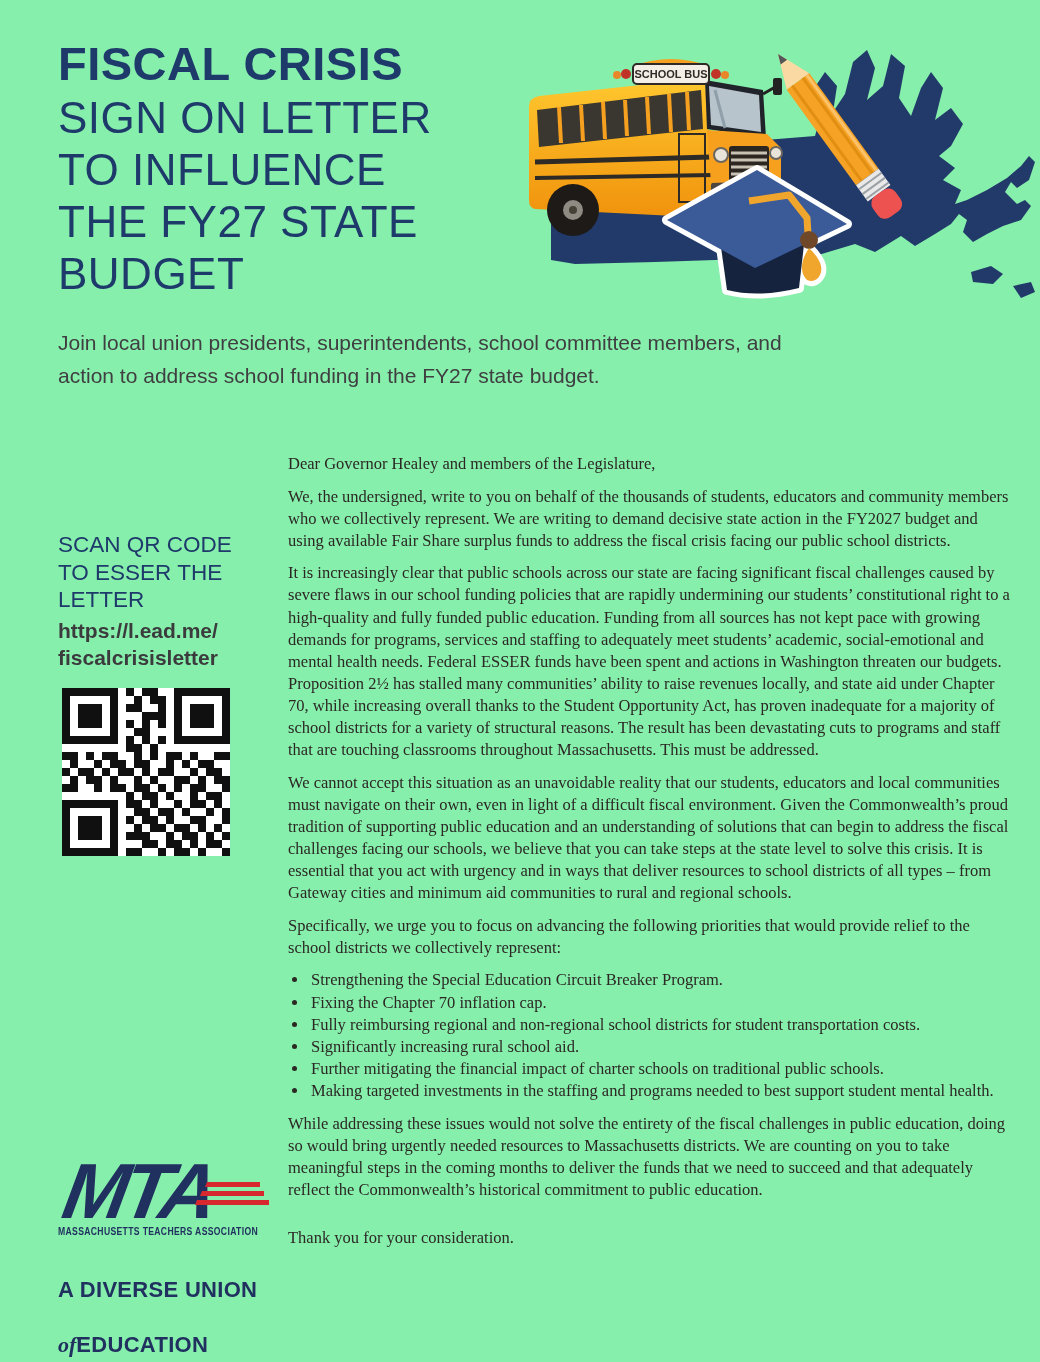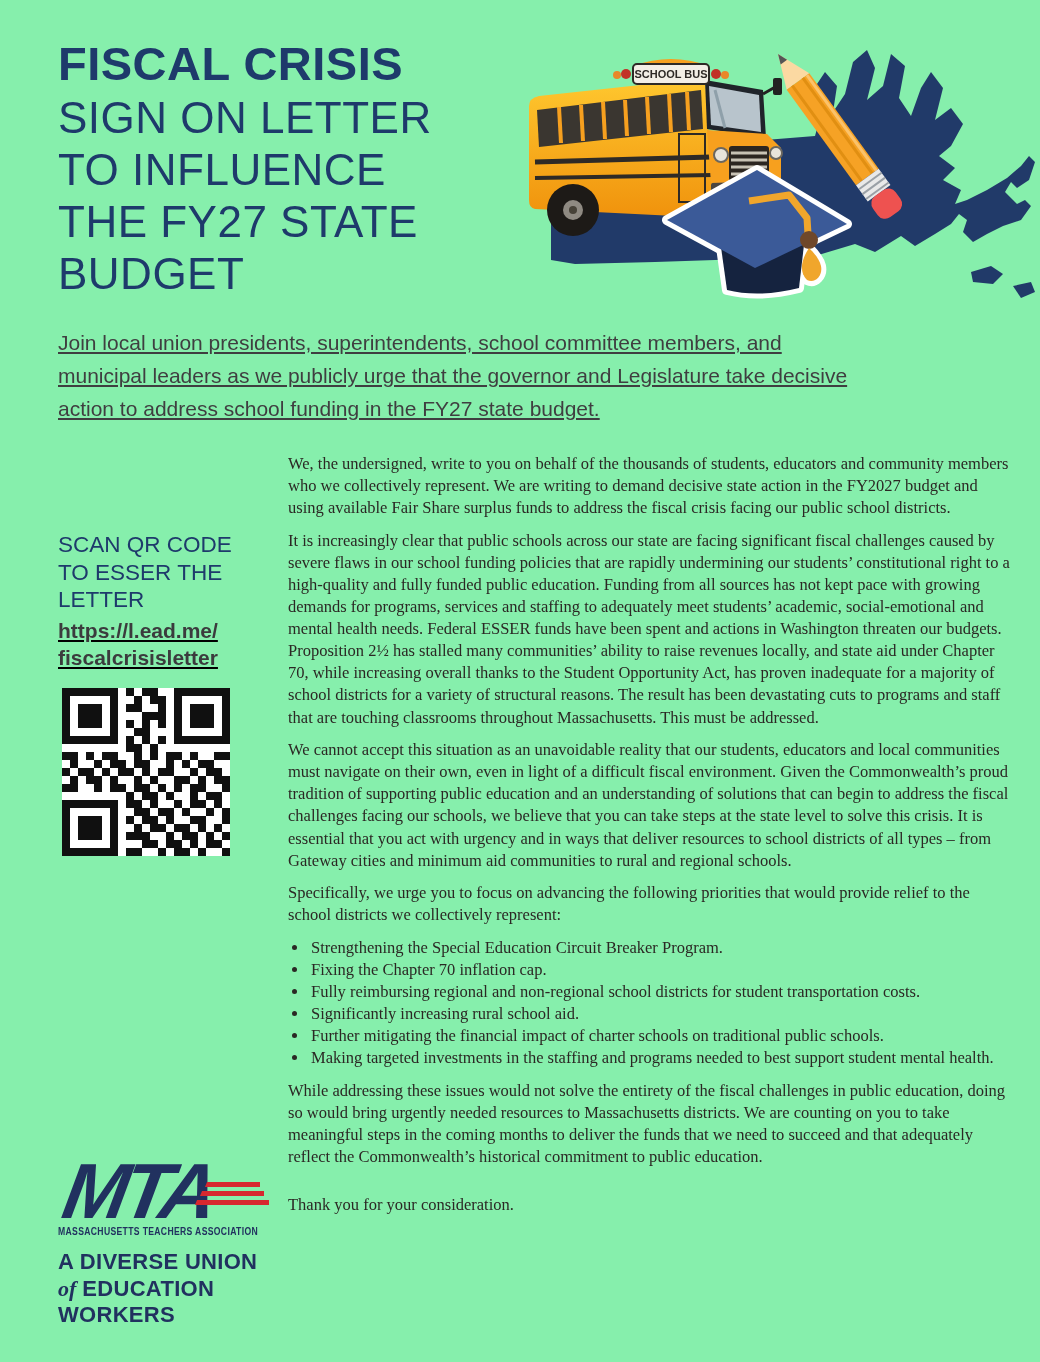--- a/index.html
+++ b/index.html
@@ -5,40 +5,40 @@
   html,body{margin:0;padding:0;background:#fff;}
   .page{position:relative;width:1040px;height:1362px;background:#86efac;overflow:hidden;
         font-family:"Liberation Sans",sans-serif;}
   
   .title-block{position:absolute;left:58px;top:36px;color:#1e3a6b;}
   .title-main{font-size:47px;font-weight:800;letter-spacing:.5px;line-height:56px;margin:0;}
   .title-sub div{font-size:44px;font-weight:400;letter-spacing:.5px;line-height:52px;}
   .hero-art{position:absolute;left:515px;top:28px;width:522px;height:296px;}
   
   .intro{position:absolute;left:58px;top:326px;width:920px;color:#3f3e40;
-         font-size:21px;line-height:33px;font-weight:400;text-decoration:underline;}
+         font-size:21px;line-height:33px;font-weight:400;}
   
   .sidebar{position:absolute;left:58px;top:531px;width:225px;}
   .scan-heading div{color:#1e3a6b;font-weight:400;font-size:22.5px;line-height:27.5px;}
-  .scan-url{margin-top:3px;text-decoration:underline;}
+  .scan-url{margin-top:3px;}
   .scan-url div{color:#3b3b3d;font-weight:700;font-size:21px;line-height:27.5px;}
   .qr-box{position:absolute;left:62px;top:688px;width:168px;height:168px;}
   
   .letter{position:absolute;left:288px;top:453px;width:722px;color:#2b2824;
           font-family:"Liberation Serif",serif;font-size:16.5px;line-height:22.1px;}
   .letter p{margin:0 0 10.5px 0;}
   .letter ul{margin:0 0 10.5px 0;padding-left:21px;}
   .letter li{margin:0;padding-left:2px;}
   .thanks{margin-top:26px !important;}
   
   .logo-svg{position:absolute;left:28px;top:1148px;width:252px;height:92px;}
   .tagline{position:absolute;left:58px;top:1249px;color:#21315f;}
-  .tagline .tl{font-size:22px;font-weight:800;line-height:26.5px;letter-spacing:.3px;}
+  .tagline .tl{font-size:22px;font-weight:800;line-height:26.5px;letter-spacing:.3px;margin-top:28px;}
   .tagline .of{font-family:"Liberation Serif",serif;font-style:italic;font-weight:600;
-               font-size:22px;padding-right:6px;letter-spacing:0;}
+               font-size:22px;padding-right:0;letter-spacing:0;}
 </style>
 </head>
 <body>
 
 <div class="page">
 
   <div class="title-block">
     <h1 class="title-main">FISCAL CRISIS</h1>
     <div class="title-sub">
       <div>SIGN ON LETTER</div>
@@ -147,21 +147,20 @@
       <rect x="415" y="12" width="20" height="28" fill="#e9e9e9"></rect>
       <line x1="420" y1="12" x2="420" y2="40" stroke="#9aa0a6" stroke-width="2"></line>
       <line x1="426" y1="12" x2="426" y2="40" stroke="#9aa0a6" stroke-width="2"></line>
       <line x1="432" y1="12" x2="432" y2="40" stroke="#9aa0a6" stroke-width="2"></line>
       <rect x="435" y="12" width="26" height="28" rx="9" fill="#ee5250"></rect>
     </g>
   </svg>
 
   <div class="intro">
     <div>Join local union presidents, superintendents, school committee members, and</div>
-    <div>municipal leaders as we publicly urge that the governor and Legislature take decisive</div>
     <div>action to address school funding in the FY27 state budget.</div>
   </div>
 
   <aside class="sidebar">
     <div class="scan-heading">
       <div>SCAN QR CODE</div>
       <div>TO ESSER THE</div>
       <div>LETTER</div>
     </div>
     <div class="scan-url">
@@ -403,20 +402,21 @@
         <rect x="64.00" y="160.00" width="8.00" height="8.00" fill="#101010"></rect>
         <rect x="72.00" y="160.00" width="8.00" height="8.00" fill="#101010"></rect>
         <rect x="96.00" y="160.00" width="8.00" height="8.00" fill="#101010"></rect>
         <rect x="112.00" y="160.00" width="8.00" height="8.00" fill="#101010"></rect>
         <rect x="120.00" y="160.00" width="8.00" height="8.00" fill="#101010"></rect>
         <rect x="136.00" y="160.00" width="8.00" height="8.00" fill="#101010"></rect>
         <rect x="160.00" y="160.00" width="8.00" height="8.00" fill="#101010"></rect>
       </svg></div>
 
   <main class="letter">
+    <p>Dear Governor Healey and members of the Legislature,</p>
     <p>We, the undersigned, write to you on behalf of the thousands of students, educators and community members who we collectively represent. We are writing to demand decisive state action in the FY2027 budget and using available Fair Share surplus funds to address the fiscal crisis facing our public school districts.</p>
     <p>It is increasingly clear that public schools across our state are facing significant fiscal challenges caused by severe flaws in our school funding policies that are rapidly undermining our students’ constitutional right to a high-quality and fully funded public education. Funding from all sources has not kept pace with growing demands for programs, services and staffing to adequately meet students’ academic, social-emotional and mental health needs. Federal ESSER funds have been spent and actions in Washington threaten our budgets. Proposition 2½ has stalled many communities’ ability to raise revenues locally, and state aid under Chapter 70, while increasing overall thanks to the Student Opportunity Act, has proven inadequate for a majority of school districts for a variety of structural reasons. The result has been devastating cuts to programs and staff that are touching classrooms throughout Massachusetts. This must be addressed.</p>
     <p>We cannot accept this situation as an unavoidable reality that our students, educators and local communities must navigate on their own, even in light of a difficult fiscal environment. Given the Commonwealth’s proud tradition of supporting public education and an understanding of solutions that can begin to address the fiscal challenges facing our schools, we believe that you can take steps at the state level to solve this crisis. It is essential that you act with urgency and in ways that deliver resources to school districts of all types – from Gateway cities and minimum aid communities to rural and regional schools.</p>
     <p>Specifically, we urge you to focus on advancing the following priorities that would provide relief to the school districts we collectively represent:</p>
     <ul>
       <li>Strengthening the Special Education Circuit Breaker Program.</li>
       <li>Fixing the Chapter 70 inflation cap.</li>
       <li>Fully reimbursing regional and non-regional school districts for student transportation costs.</li>
       <li>Significantly increasing rural school aid.</li>
       <li>Further mitigating the financial impact of charter schools on traditional public schools.</li>

